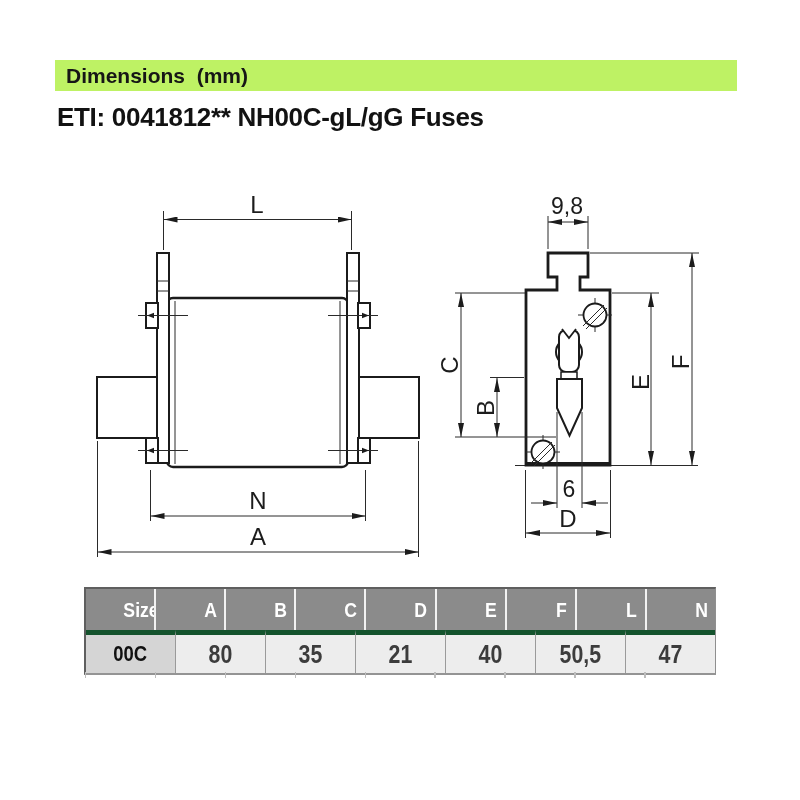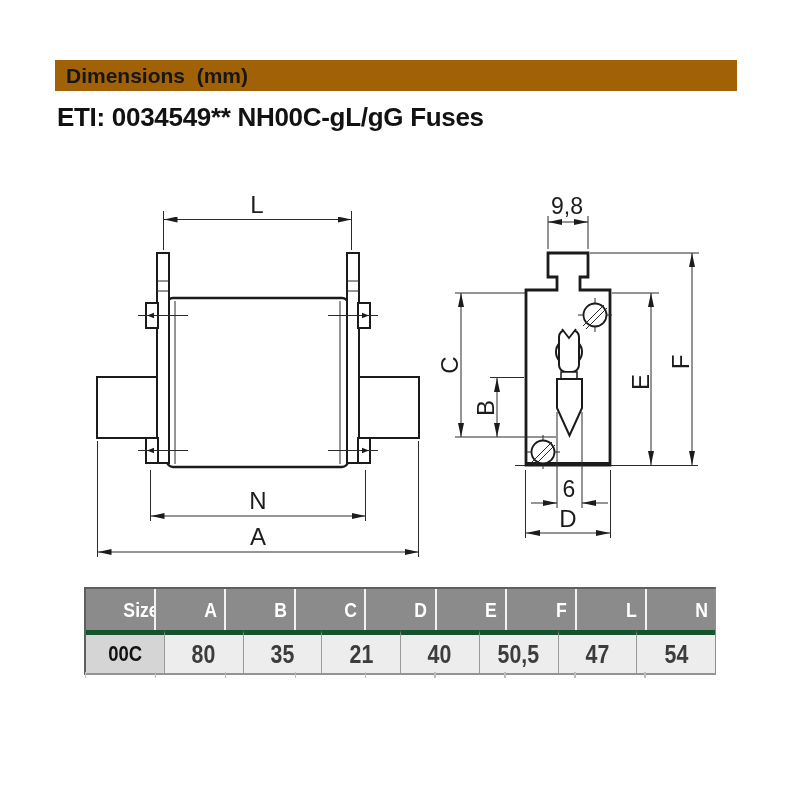--- a/index.html
+++ b/index.html
@@ -1,19 +1,19 @@
 <!DOCTYPE html>
 <html><head>
 <meta charset="utf-8">
 <style>
   html,body{margin:0;padding:0;background:#fff;}
   .page{position:relative;width:800px;height:800px;background:#fff;overflow:hidden;
         font-family:"Liberation Sans",sans-serif;color:#1a1a1a;}
   
-  .section-bar{position:absolute;left:55px;top:60px;width:682px;height:31px;background:#a16207;}
+  .section-bar{position:absolute;left:55px;top:60px;width:682px;height:31px;background:#bef264;}
   .section-bar .lbl{display:block;line-height:31px;padding-left:11px;font-size:21px;font-weight:bold;
         color:#161616;white-space:pre;letter-spacing:0px;}
   .doc-title{position:absolute;left:57px;top:102px;width:700px;font-size:26px;font-weight:bold;
         color:#121212;letter-spacing:-0.3px;}
   
   svg.drawing{position:absolute;left:0;top:0;}
   svg .outline{fill:#ffffff;stroke:#1b1b1b;}
   svg .thin{stroke:#2a2a2a;stroke-width:1;fill:none;}
   svg .dlabel{font-family:"Liberation Sans",sans-serif;font-size:24px;fill:#1c1c1c;}
   svg .dlabel-num{font-family:"Liberation Sans",sans-serif;font-size:23px;fill:#1c1c1c;}
@@ -37,21 +37,21 @@
 </style>
 </head>
 <body>
 
 <div class="page">
 
   <div class="section-bar">
     <span class="lbl">Dimensions  (mm)</span>
   </div>
 
-  <div class="doc-title">ETI: 0034549** NH00C-gL/gG Fuses</div>
+  <div class="doc-title">ETI: 0041812** NH00C-gL/gG Fuses</div>
 
   <svg class="drawing" width="800" height="800" viewBox="0 0 800 800">
     <defs>
       <marker id="arr" viewBox="0 0 14 6" refX="14" refY="3" markerWidth="14" markerHeight="6" markerUnits="userSpaceOnUse" orient="auto-start-reverse">
         <path d="M0 0 L14 3 L0 6 Z" fill="#1c1c1c"></path>
       </marker>
     </defs>
 
     <g>
 
@@ -237,20 +237,17 @@
         </div>
       <div class="tcell">
           <span class="cond-num">40</span>
         </div>
       <div class="tcell">
           <span class="cond-num">50,5</span>
         </div>
       <div class="tcell">
           <span class="cond-num">47</span>
         </div>
-      <div class="tcell">
-          <span class="cond-num">54</span>
-        </div>
     </div>
   </div>
   <div class="table-stubs"></div>
 
 </div>
 
 </body></html>

